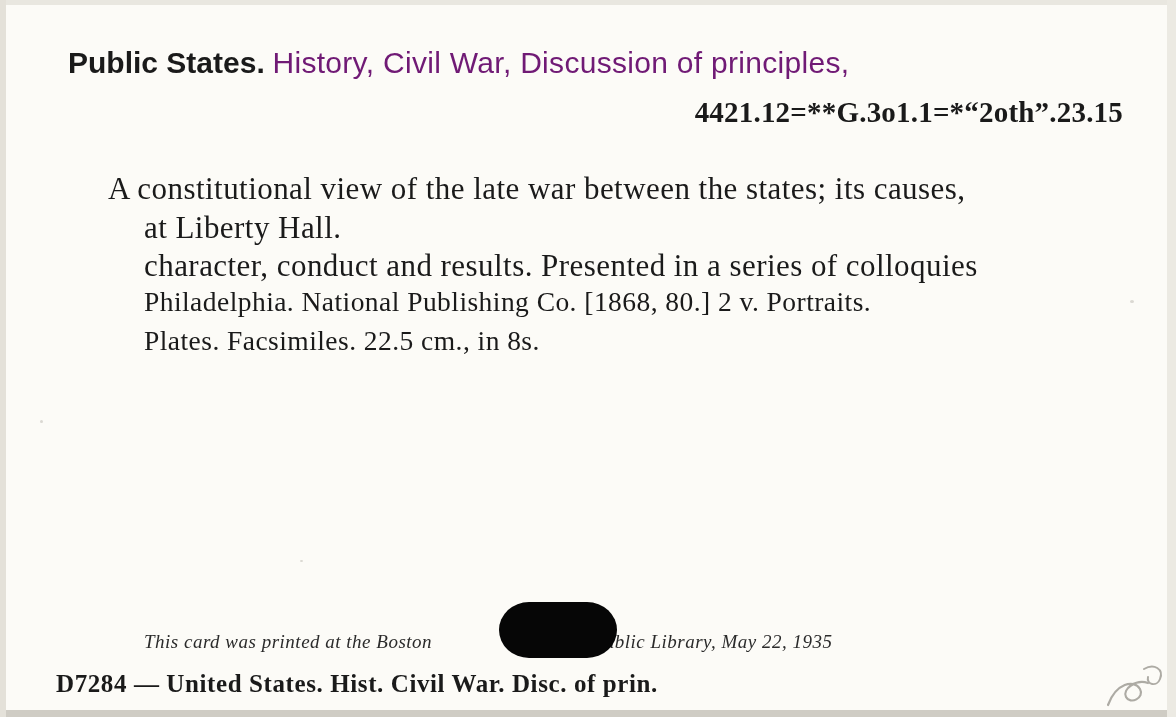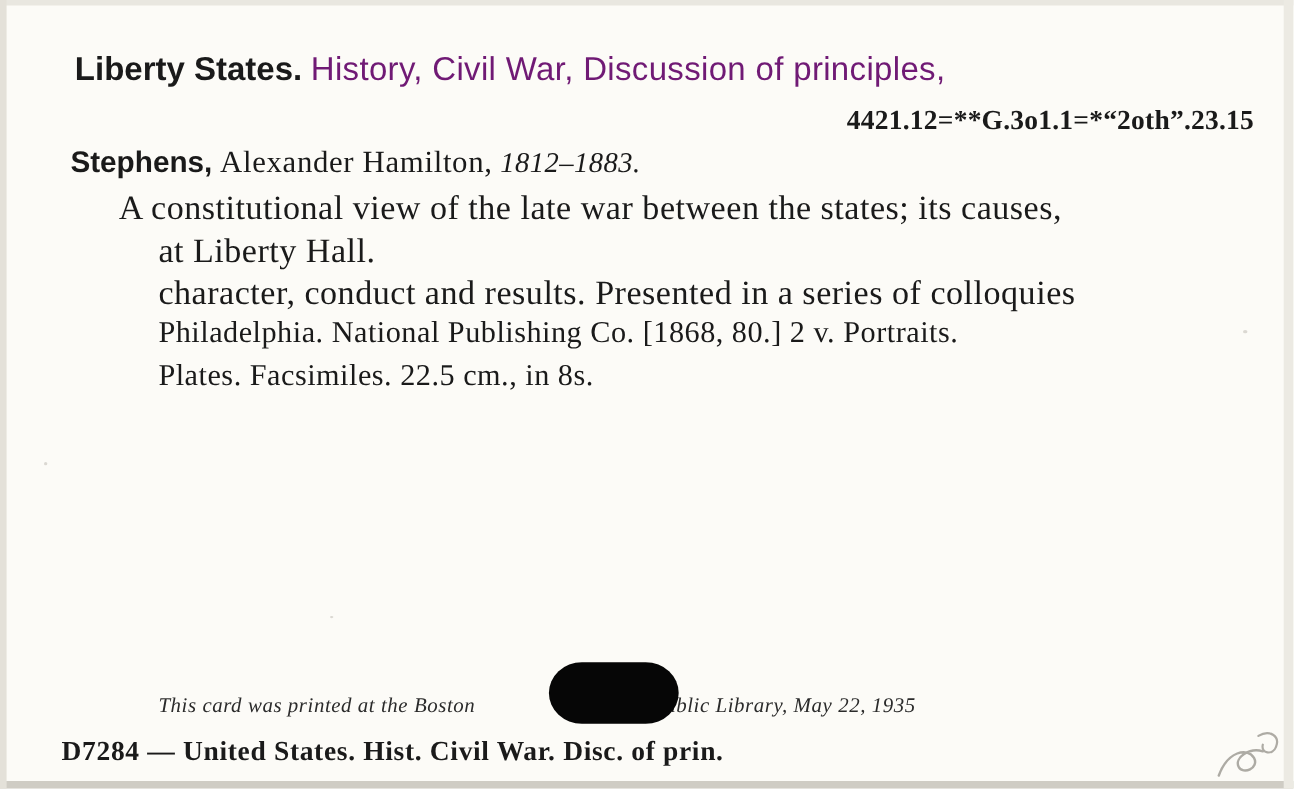--- a/index.html
+++ b/index.html
@@ -60,25 +60,25 @@
     font-family: "Liberation Sans", sans-serif;
     font-weight: normal;
     font-size: 30px;
     letter-spacing: 0.3px;
     color: #701a75;
   }
 
   
   .callnumber {
     position: absolute;
-    right: 36px;
+    right: 53px;
     top: 96px;
     font-family: "Liberation Serif", serif;
     font-weight: bold;
-    font-size: 25px;
+    font-size: 29px;
     letter-spacing: 0.2px;
     white-space: nowrap;
   }
 
   
   .author-line {
     position: absolute;
     left: 64px;
     top: 132px;
     font-size: 28px;
@@ -190,31 +190,26 @@
   <div class="edge edge-left"></div>
   <div class="edge edge-right"></div>
 
   <div class="speckle" style="left:40px; top:420px; width:3px; height:3px;"></div>
   <div class="speckle" style="left:1130px; top:300px; width:4px; height:3px;"></div>
   <div class="speckle" style="left:300px; top:560px; width:3px; height:2px;"></div>
 
   <div class="content">
 
     <div class="subject-line">
-      <span class="subject-main">Liberty States.</span>
+      <span class="subject-main">Public States.</span>
       <span class="subject-rest">History, Civil War, Discussion of principles,</span>
     </div>
 
     <div class="callnumber">4421.12=**G.3o1.1=*“2oth”.23.15</div>
 
-    <div class="author-line">
-      <span class="author-surname">Stephens,</span>
-      <span class="author-given">Alexander Hamilton,</span>
-      <span class="author-dates">1812–1883.</span>
-    </div>
 
     <div class="title-block">
       <span class="ln">A constitutional view of the late war between the states; its causes,</span>
       <span class="ln indent">at Liberty Hall.</span>
       <span class="ln indent">character, conduct and results. Presented in a series of colloquies</span>
     </div>
 
     <div class="imprint-block">
       <span class="ln">Philadelphia.   National Publishing Co. [1868, 80.] 2 v. Portraits.</span>
       <span class="ln">Plates. Facsimiles. 22.5 cm., in 8s.</span>

